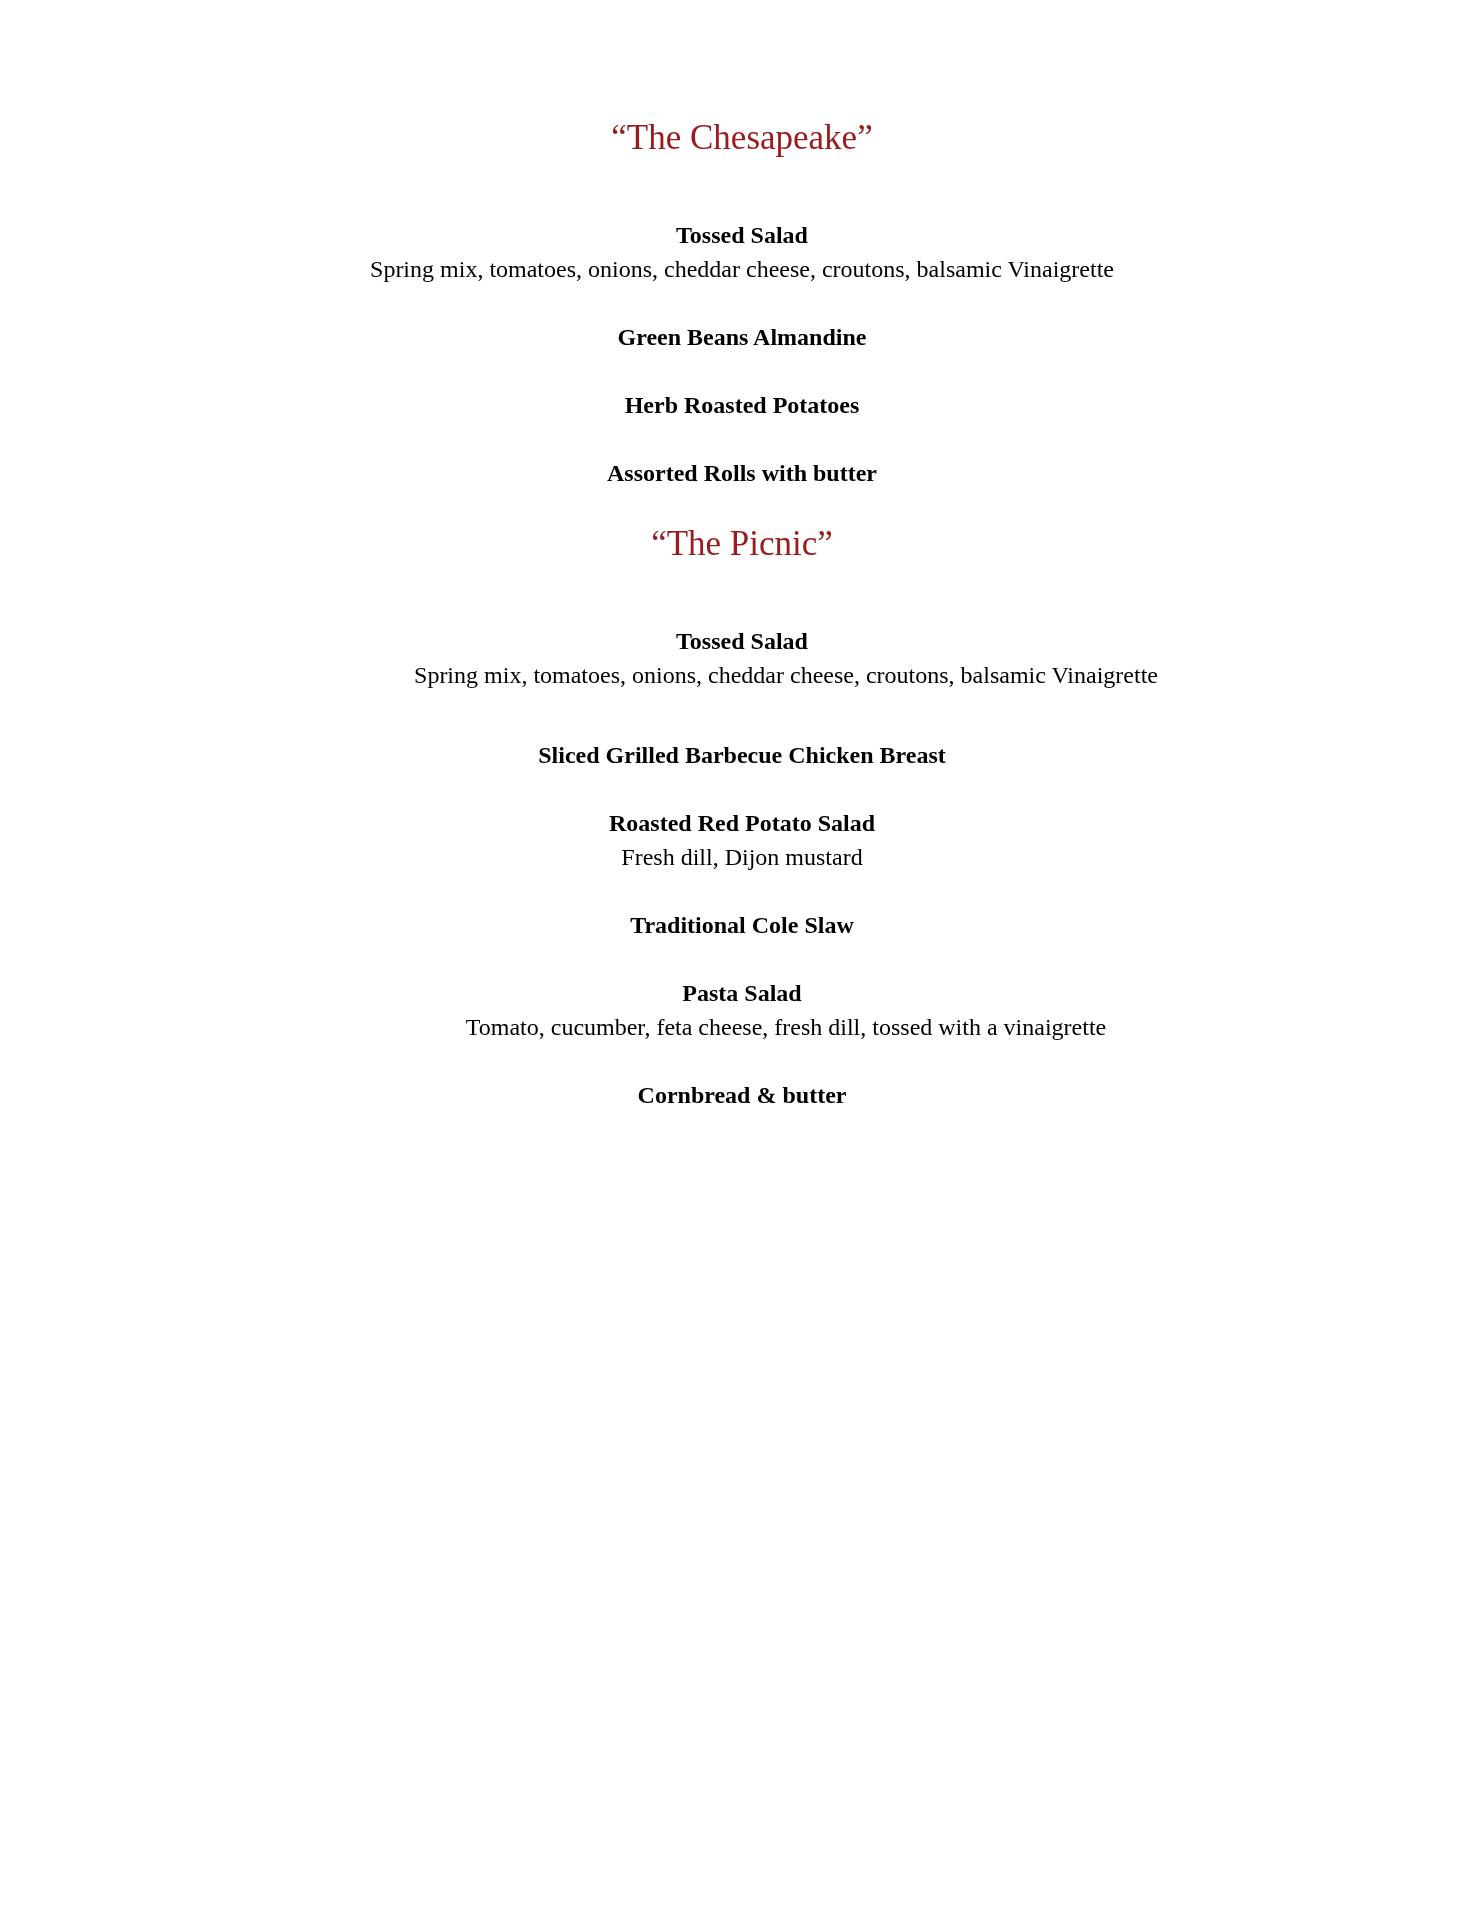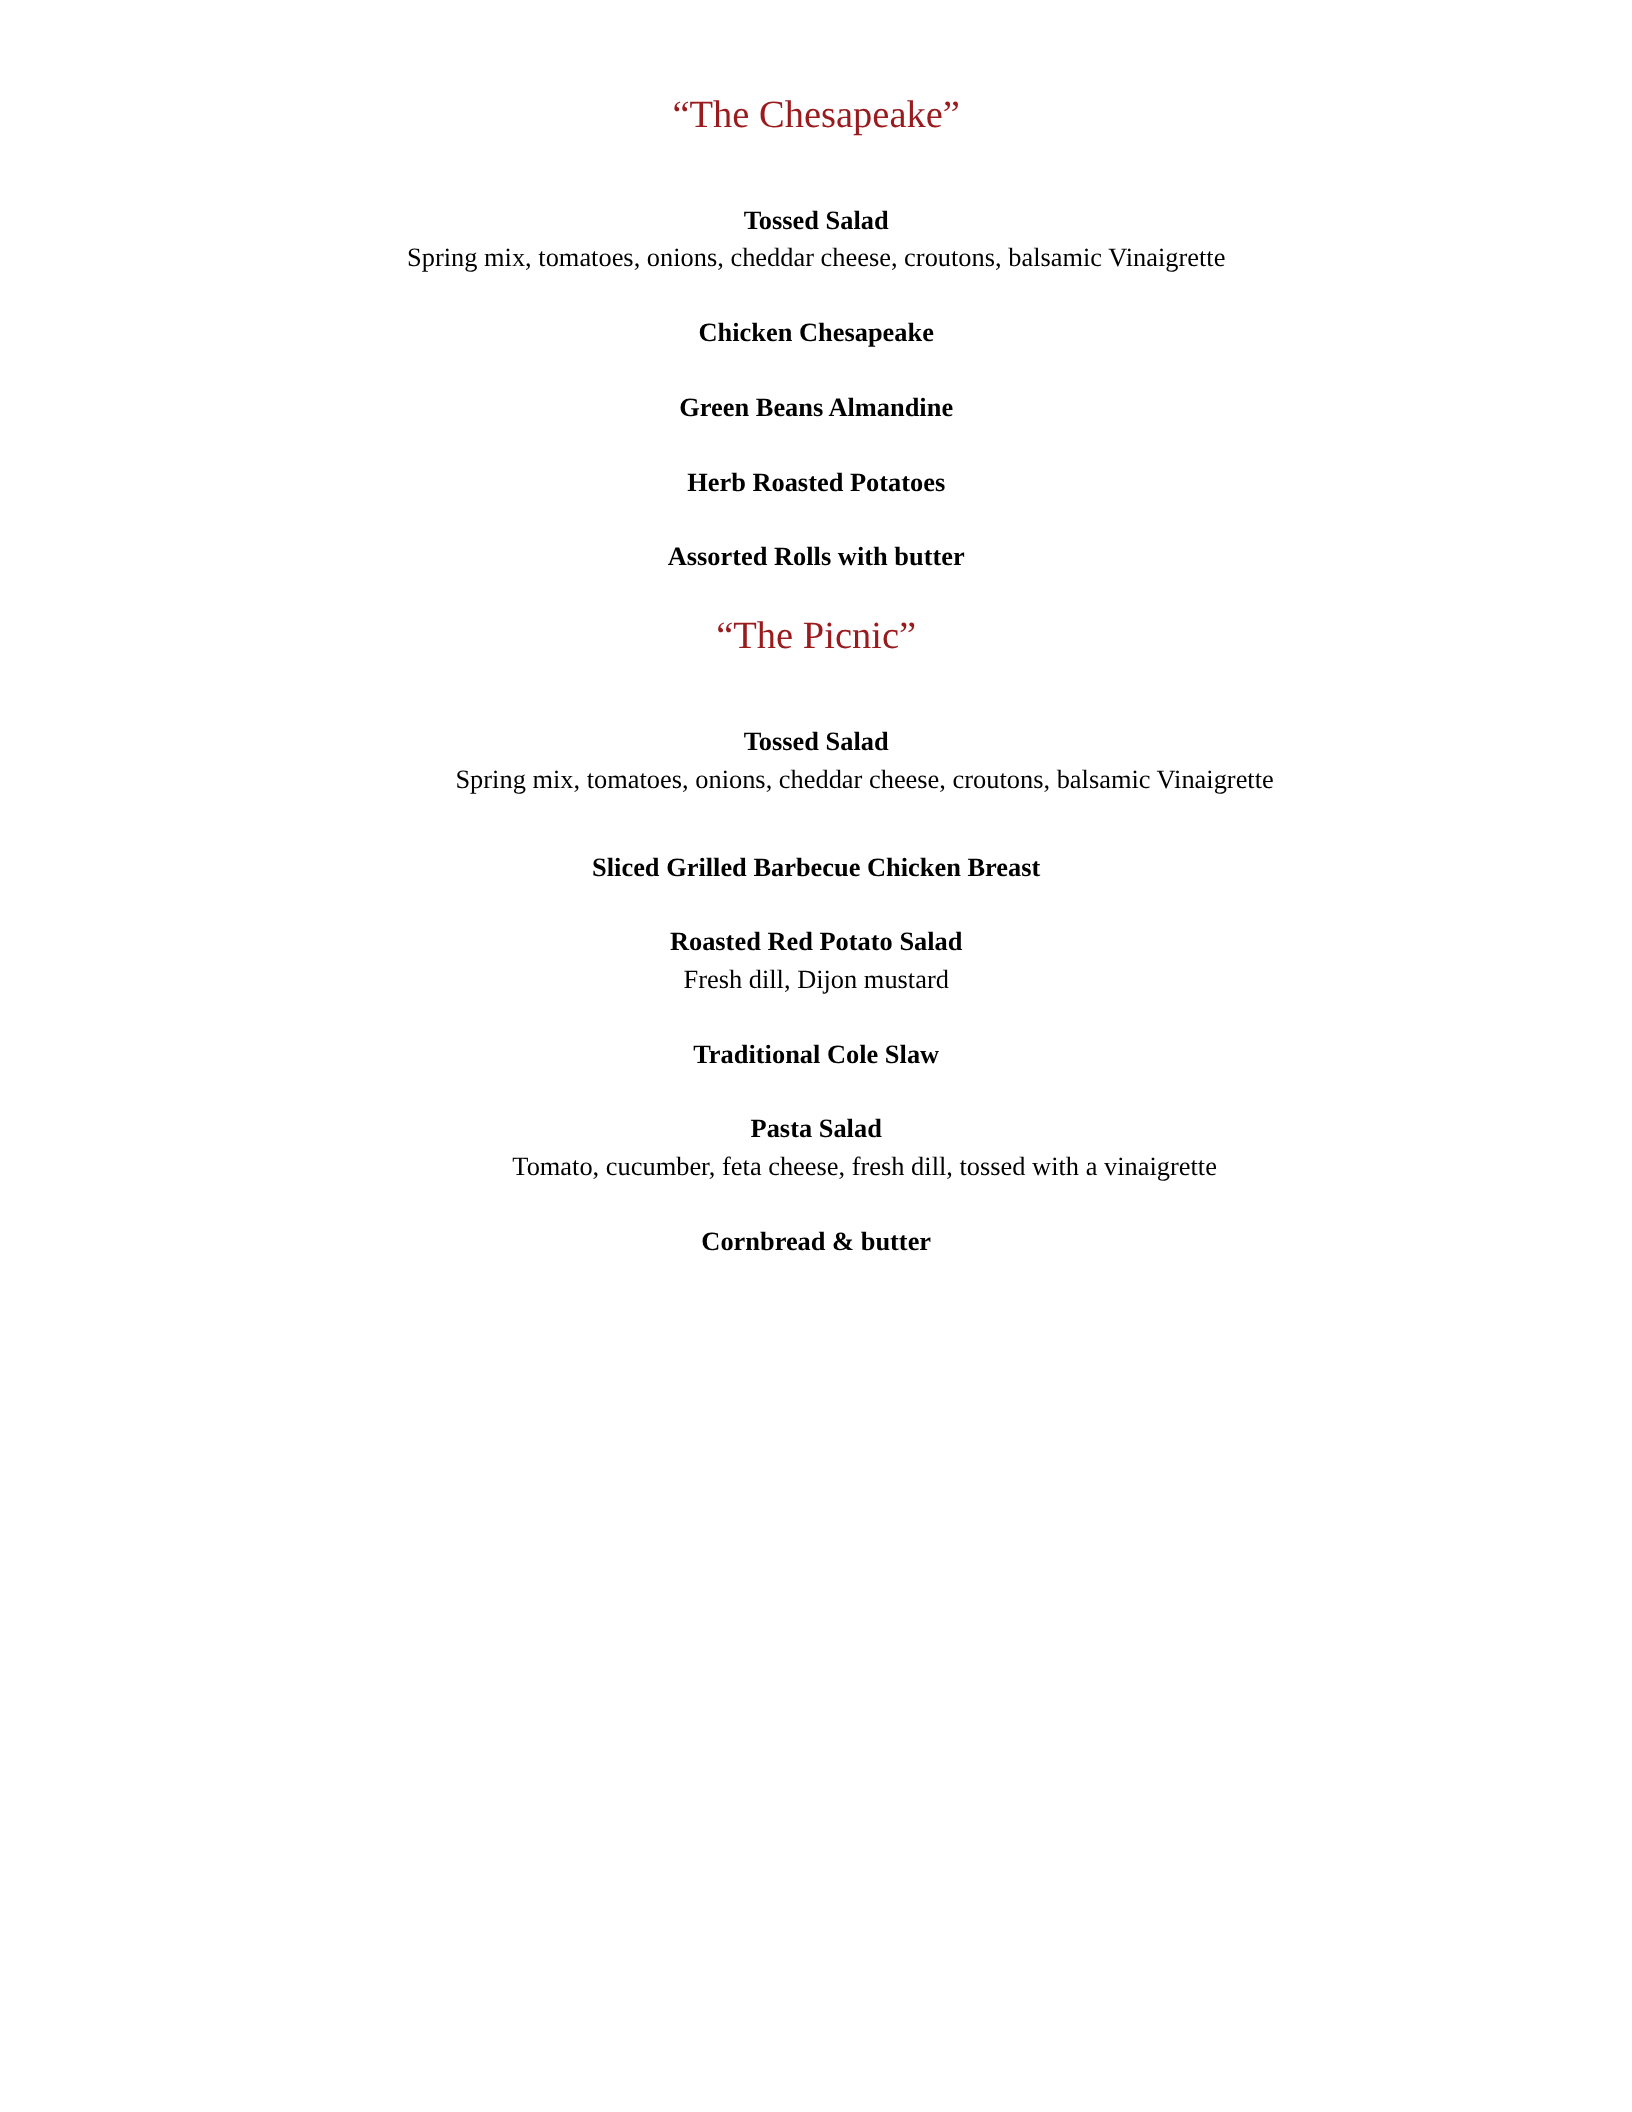--- a/index.html
+++ b/index.html
@@ -10,21 +10,21 @@
   .page {
     position: relative;
     width: 1484px;
     height: 1920px;
     background: #ffffff;
     overflow: hidden;
     font-family: "Liberation Serif", "DejaVu Serif", serif;
     color: #000000;
   }
   .menu {
-    padding-top: 84px;
+    padding-top: 118px;
   }
   .menu-section-title {
     font-size: 35px;
     line-height: 40px;
     font-weight: normal;
     text-align: center;
     margin: 0 0 60px 0;
   }
   .menu-section + .menu-section .menu-section-title {
     margin-top: 28px;
@@ -53,21 +53,20 @@
 
 <div class="page">
   <main class="menu">
       <section class="menu-section">
         <h1 class="menu-section-title" style="color: rgb(154, 27, 30);">“The Chesapeake”</h1>
         <div class="menu-item">
           <div class="menu-item-name">Tossed Salad</div>
           <div class="menu-item-desc">Spring mix, tomatoes, onions, cheddar cheese, croutons, balsamic Vinaigrette</div>
         </div>
         <div class="menu-item">
-          <div class="menu-item-name">Chicken Chesapeake</div>
         </div>
         <div class="menu-item">
           <div class="menu-item-name">Green Beans Almandine</div>
         </div>
         <div class="menu-item">
           <div class="menu-item-name">Herb Roasted Potatoes</div>
         </div>
         <div class="menu-item">
           <div class="menu-item-name">Assorted Rolls with butter</div>
         </div>

